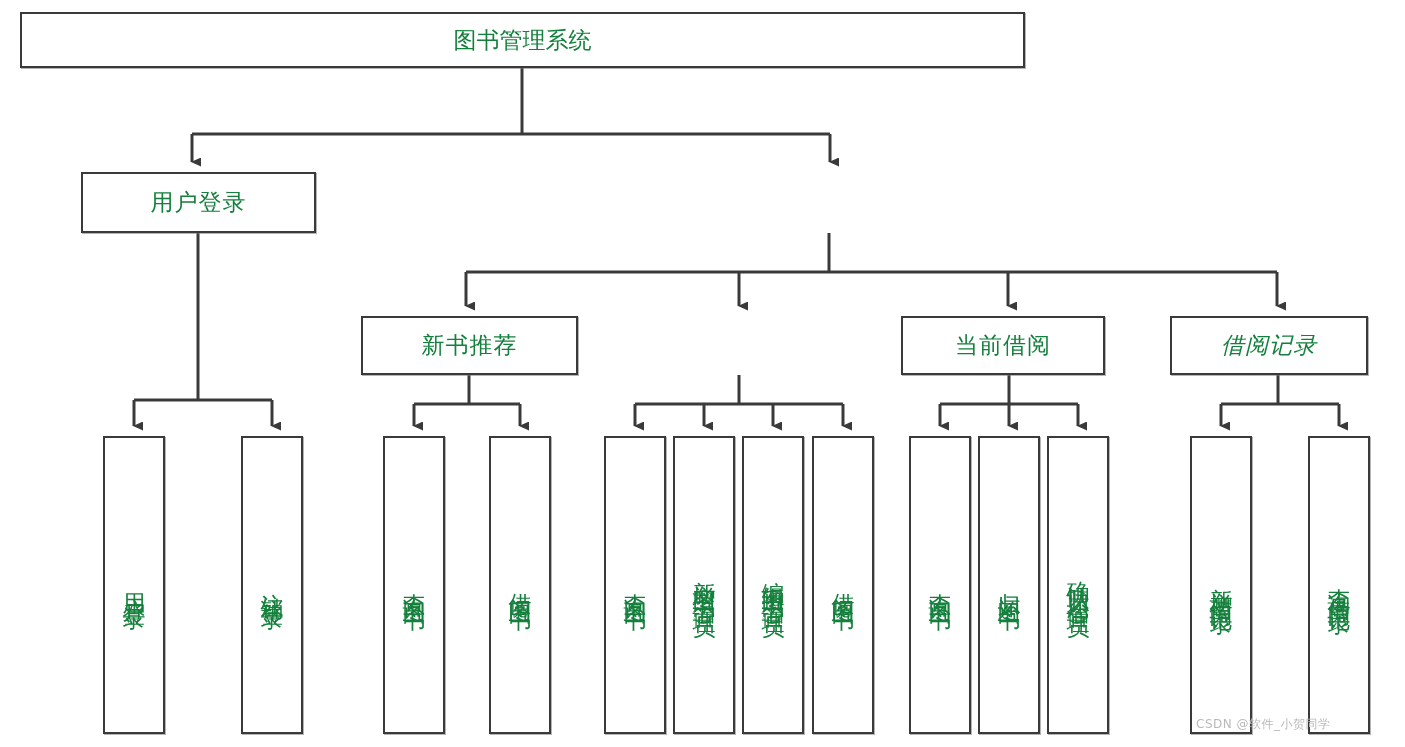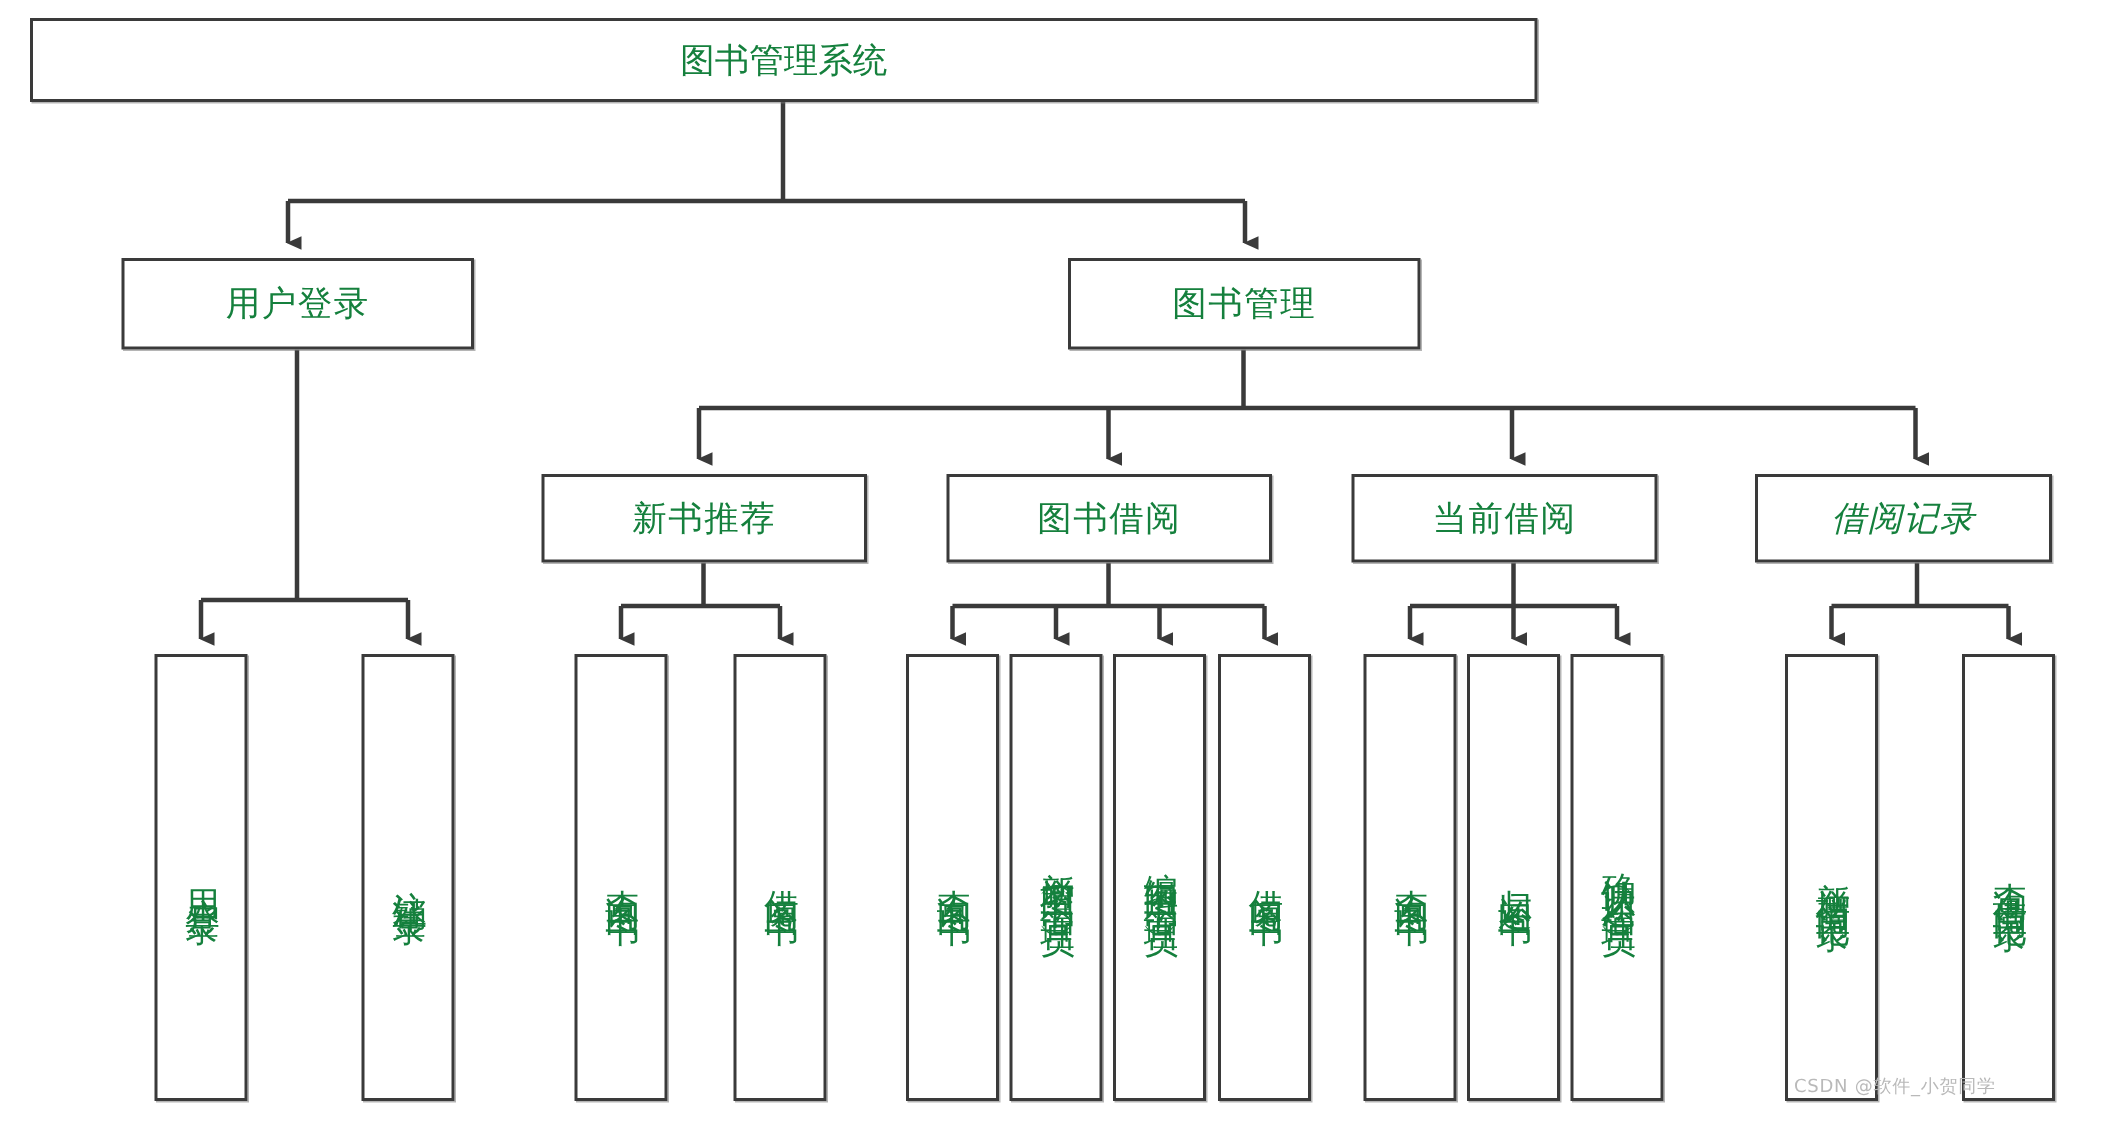--- a/index.html
+++ b/index.html
@@ -116,24 +116,22 @@
       <path d="M1278,375 L1278,404"></path>
       <path d="M1221,404 L1339,404"></path>
       <path d="M1221,404 L1221,426" marker-end="url(#arrowhead)"></path>
       <path d="M1339,404 L1339,426" marker-end="url(#arrowhead)"></path>
     </g>
   </svg>
 
   <div class="node root" style="left:20px; top:12px; width:1005px; height:56px;">图书管理系统</div>
 
   <div class="node horiz" style="left:81px; top:172px; width:235px; height:61px;">用户登录</div>
-  <div class="node horiz" style="left:712px; top:172px; width:235px; height:61px;">图书管理</div>
 
   <div class="node horiz" style="left:361px; top:316px; width:217px; height:59px;">新书推荐</div>
-  <div class="node horiz" style="left:631px; top:316px; width:217px; height:59px;">图书借阅</div>
   <div class="node horiz" style="left:901px; top:316px; width:204px; height:59px;">当前借阅</div>
   <div class="node horiz" style="left:1170px; top:316px; width:198px; height:59px;font-style:italic;">借阅记录</div>
 
   <div class="node vert" style="left:103px; top:436px; width:62px; height:298px;">
     <span class="vtext">用户登录</span>
   </div>
   <div class="node vert" style="left:241px; top:436px; width:62px; height:298px;">
     <span class="vtext">注销登录</span>
   </div>
 

